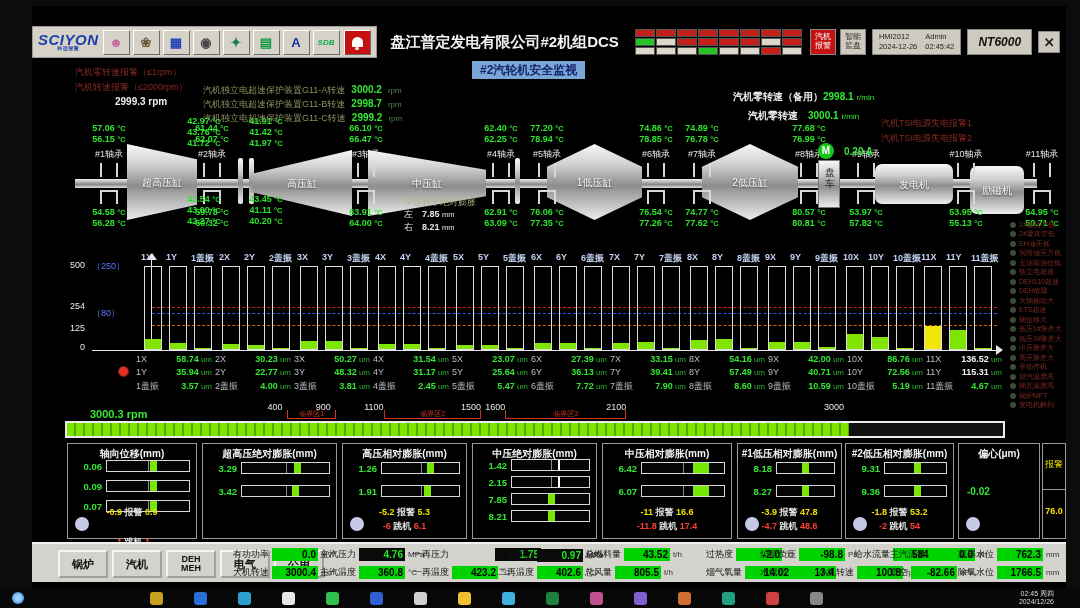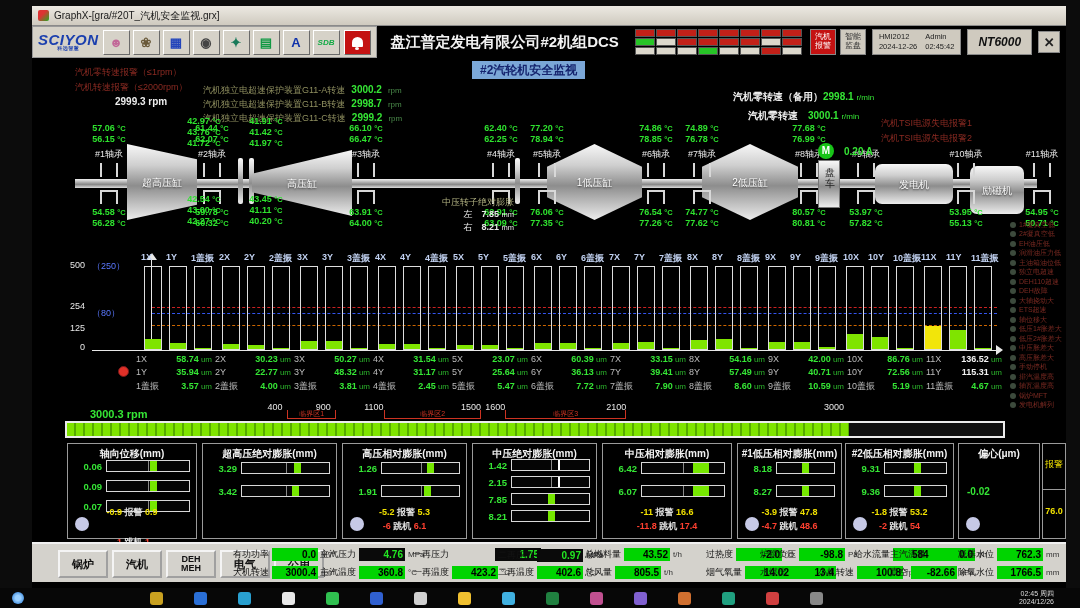--- a/index.html
+++ b/index.html
@@ -100,24 +100,20 @@
   .tk-clock { position:absolute; right:26px; top:2px; text-align:right; color:#ddd; font-size:7px; line-height:8px; }
   .start { position:absolute; left:12px; top:4px; width:12px; height:12px; border-radius:50%;
     background:radial-gradient(circle,#9ad0ff 30%,#1a6fd0); }
 </style>
 </head>
 <body>
 
 <div class="photo">
   <div class="screen" id="screen">
 
-    <div class="titlebar">
-      <span class="app-ico"></span>
-      <span>GraphX-[gra/#20T_汽机安全监视.grx]</span>
-    </div>
 
     <div class="toolbar">
       <div class="tb-left">
         <div class="logo">
           <span>SCIYON</span><small>科远智慧</small>
         </div>
         <span id="tbicons" style="display:flex;gap:3px;">
             <div class="tb-btn" style="color: rgb(194, 104, 152);">☻</div>
             <div class="tb-btn" style="color: rgb(106, 90, 58);">❀</div>
             <div class="tb-btn" style="color: rgb(34, 68, 187);">▦</div>
@@ -215,20 +211,23 @@
       <div class="metal" style="position: absolute; left: 206px; top: 152px; width: 5px; height: 46px; border-radius: 2px;"></div>
       <div class="metal" style="position: absolute; left: 217px; top: 152px; width: 5px; height: 46px; border-radius: 2px;"></div>
       <div class="metal" style="position: absolute; left: 483px; top: 152px; width: 5px; height: 46px; border-radius: 2px;"></div>
       <div class="metal" style="position: absolute; left: 731px; top: 152px; width: 5px; height: 46px; border-radius: 2px;"></div>
       <div class="metal" style="position: absolute; left: 95px; top: 138px; width: 70px; height: 76px; clip-path: polygon(0px 0px, 100% 20%, 100% 80%, 0px 100%);">
         <div class="complabel">超高压缸</div>
       </div>
       <div class="metal" style="position: absolute; left: 220px; top: 144px; width: 100px; height: 66px; clip-path: polygon(0px 36%, 100% 0px, 100% 100%, 0px 64%);">
         <div class="complabel">高压缸</div>
       </div>
+      <div class="metal" style="position: absolute; left: 336px; top: 144px; width: 118px; height: 66px; clip-path: polygon(0px 0px, 100% 30%, 100% 70%, 0px 100%);">
+        <div class="complabel">中压缸</div>
+      </div>
       <div class="metal" style="position: absolute; left: 515px; top: 138px; width: 95px; height: 76px; clip-path: polygon(0px 30%, 50% 0px, 100% 30%, 100% 70%, 50% 100%, 0px 70%);">
         <div class="complabel">1低压缸</div>
       </div>
       <div class="metal" style="position: absolute; left: 670px; top: 138px; width: 96px; height: 76px; clip-path: polygon(0px 30%, 50% 0px, 100% 30%, 100% 70%, 50% 100%, 0px 70%);">
         <div class="complabel">2低压缸</div>
       </div>
       <div class="metal" style="position: absolute; left: 786px; top: 154px; width: 22px; height: 48px; border: 1px solid rgb(119, 119, 119);">
         <div class="complabel" style="white-space: normal; width: 12px; left: 5px; top: 6px; margin: 0px; line-height: 11px; color: rgb(34, 34, 34); text-shadow: none;">盘车</div>
       </div>
       <div class="metal" style="position: absolute; left: 843px; top: 158px; width: 78px; height: 40px; border-radius: 7px;">
@@ -435,21 +434,21 @@
           <div class="btemp" style="width:52px;">43.00 <i>°C</i></div>
           <div class="btemp" style="width:52px;">41.11 <i>°C</i></div>
         </div>
         <div style="display:flex;gap:10px;">
           <div class="btemp" style="width:52px;">42.27 <i>°C</i></div>
           <div class="btemp" style="width:52px;">40.20 <i>°C</i></div>
         </div>
       </div>
       <div style="position: absolute; left: 786px; top: 137px; width: 16px; height: 16px; border-radius: 50%; background: rgb(24, 196, 24); color: rgb(255, 255, 255); font-size: 10px; font-weight: bold; text-align: center; line-height: 16px;">M</div>
       <div style="position: absolute; left: 812px; top: 140px; font-size: 10px; font-weight: bold; color: rgb(53, 230, 53);">0.20 A</div>
-      <div style="position: absolute; left: 372px; top: 190px; width: 110px; font-size: 9px; line-height: 12px; text-align: right;">
+      <div style="position: absolute; left: 372px; top: 190px; width: 110px; font-size: 9px; line-height: 12px;">
         <div style="color:#b0b080;">中压转子绝对膨胀</div>
    <div style="color:#e8e8e8;">左　<b>7.85</b> <span style="font-size:7.5px;">mm</span></div>
    <div style="color:#e8e8e8;">右　<b>8.21</b> <span style="font-size:7.5px;">mm</span></div>
       </div>
       <div style="position: absolute; left: 119px; top: 248px; width: 1px; height: 96px; background: rgb(232, 232, 232);"></div>
       <div style="position: absolute; left: 115px; top: 242px; width: 0px; height: 0px; border-width: 5px 5px 7px; border-style: solid; border-color: transparent transparent rgb(232, 232, 232); border-image: initial;"></div>
       <div style="position: absolute; left: 60px; top: 344px; width: 908px; height: 1px; background: rgb(232, 232, 232);"></div>
       <div style="position: absolute; left: 964px; top: 339px; width: 0px; height: 0px; border-width: 5px 5px 5px 7px; border-style: solid; border-color: transparent transparent transparent rgb(232, 232, 232); border-image: initial;"></div>
       <div style="position: absolute; left: 38px; top: 254px;">
         <span class="axislab">500</span>
@@ -750,21 +749,21 @@
         </div>
      <div class="vt-row">
           <span class="vt-l">5盖振</span>
           <span class="vt-v">5.47</span>
           <span class="vt-u">um</span>
         </div>
       </div>
       <div class="vt-col" style="position: absolute; left: 499px; top: 348px; width: 76px;">
         <div class="vt-row">
           <span class="vt-l">6X</span>
-          <span class="vt-v">60.39</span>
+          <span class="vt-v">27.39</span>
           <span class="vt-u">um</span>
         </div>
      <div class="vt-row">
           <span class="vt-l">6Y</span>
           <span class="vt-v">36.13</span>
           <span class="vt-u">um</span>
         </div>
      <div class="vt-row">
           <span class="vt-l">6盖振</span>
           <span class="vt-v">7.72</span>

